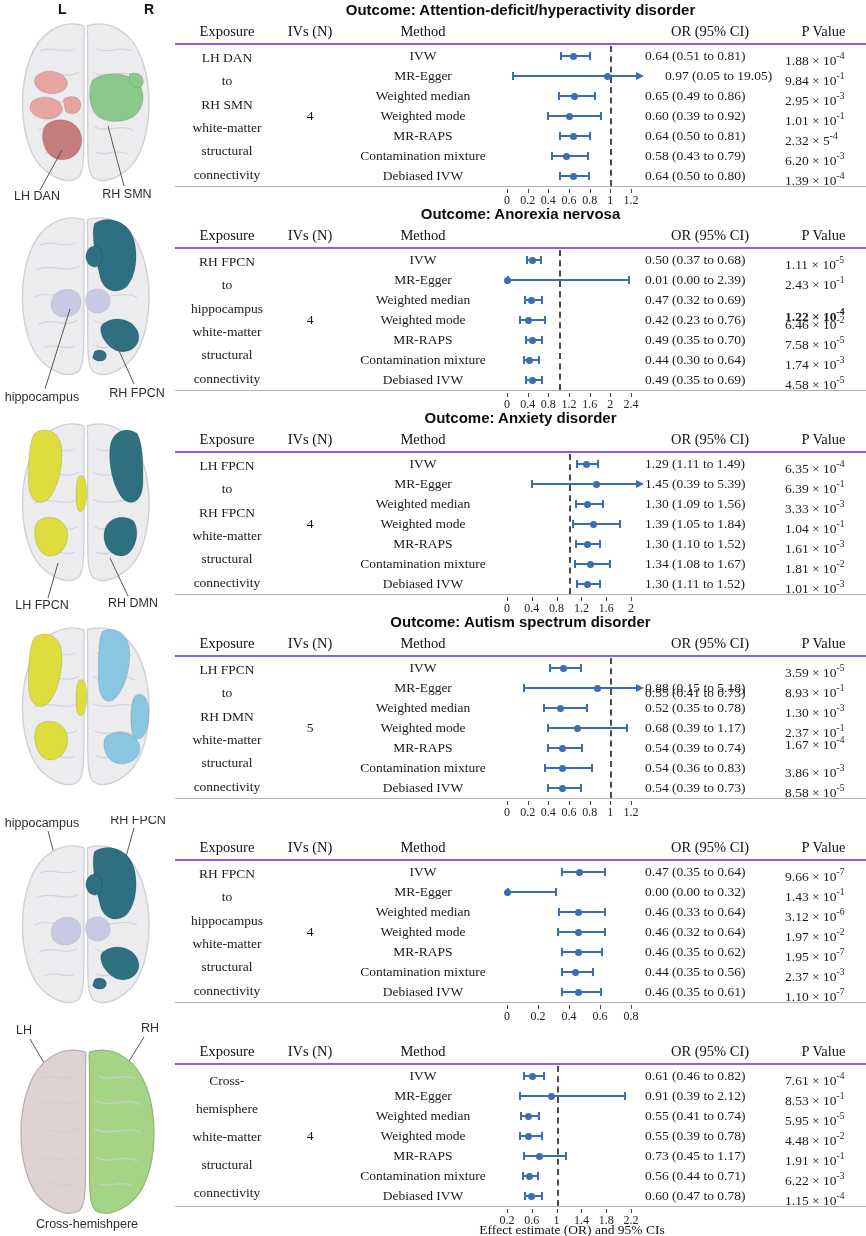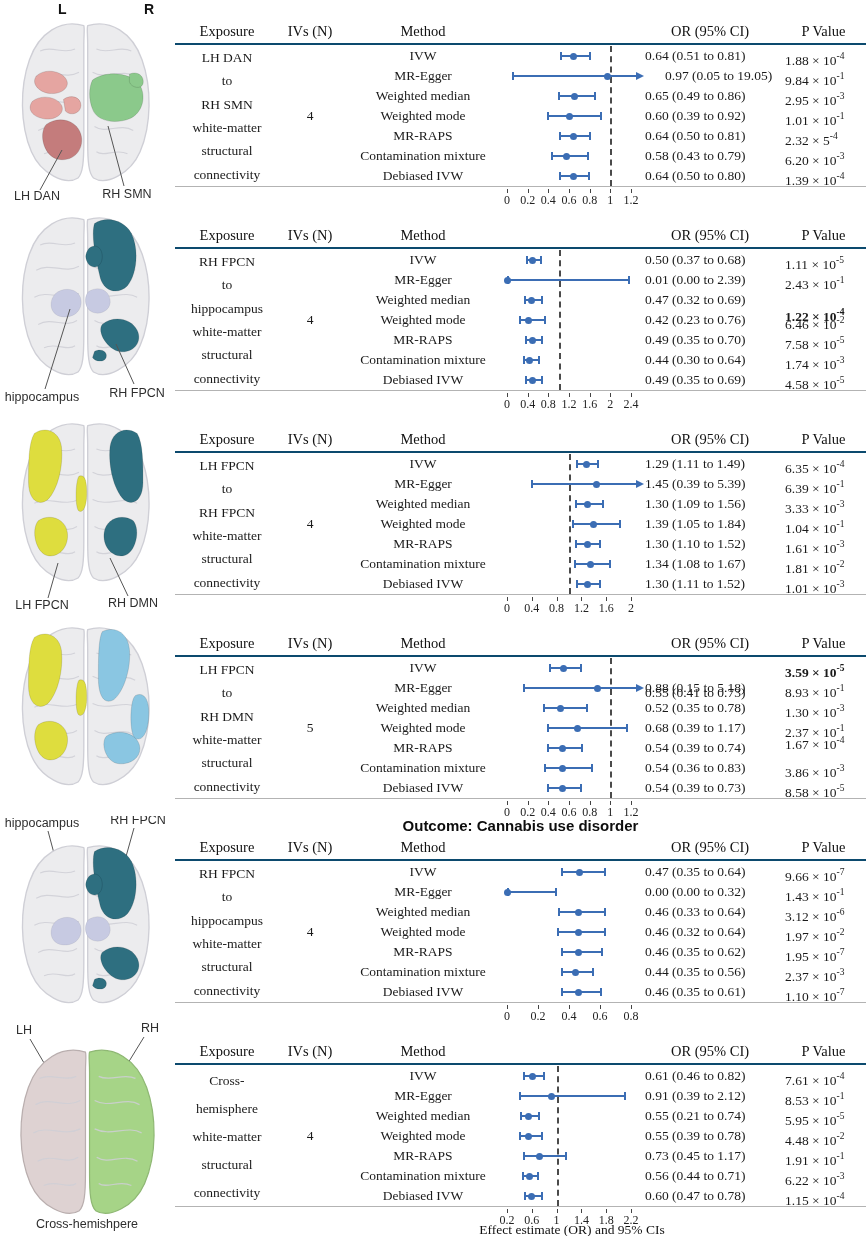--- a/index.html
+++ b/index.html
@@ -20,21 +20,21 @@
   .h-rh{fill:var(--c-rh-hemisphere);stroke:#8fb874;stroke-width:1.2;}
   .bl-corner{font-family:"Liberation Sans","DejaVu Sans",sans-serif;font-size:14px;font-weight:bold;fill:#111;}
   .b-label{font-family:"Liberation Sans","DejaVu Sans",sans-serif;font-size:12.5px;fill:#2e2e2e;text-anchor:middle;}
   .ptr{stroke:#555;stroke-width:1;}
 
   
   .panels{position:absolute;left:175px;top:0;width:691px;height:1236px;}
   .panel{position:absolute;left:0;width:691px;}
   .p-title{position:absolute;top:0;left:0;right:0;height:20px;line-height:20px;text-align:center;
     font-family:"Liberation Sans","DejaVu Sans",sans-serif;font-weight:bold;font-size:15px;color:#0d0d0d;}
-  .p-header{position:absolute;top:20px;left:0;right:0;height:23px;border-bottom:2px solid #0c4a6e;}
+  .p-header{position:absolute;top:20px;left:0;right:0;height:23px;border-bottom:2px solid #8b5cf6;}
   .p-hcell{position:absolute;top:0;height:22px;line-height:22px;text-align:center;font-size:14.5px;color:#111;}
   .p-body{position:absolute;top:46px;left:0;right:0;height:140px;}
   .exposure{position:absolute;left:0;top:0;width:104px;height:140px;display:flex;flex-direction:column;
     justify-content:space-around;align-items:center;}
   .exp-line{font-size:13.5px;line-height:15px;text-align:center;}
   .ivs{position:absolute;left:104px;top:0;width:62px;height:140px;display:flex;align-items:center;
     justify-content:center;font-size:13.5px;}
   .f-method{position:absolute;left:166px;width:164px;height:20px;line-height:20px;text-align:center;font-size:13.5px;}
   .f-or{position:absolute;left:470px;width:150px;height:20px;line-height:20px;font-size:13.5px;white-space:nowrap;}
   .f-p{position:absolute;left:610px;width:80px;height:20px;line-height:20px;font-size:13.5px;white-space:nowrap;}
@@ -173,20 +173,21 @@
         <use href="#hemiL" class="h-lh"></use>
         <use href="#hemiR" class="h-rh"></use>
         <use href="#sulci" class="c-sulci"></use>
       </g>
       <text class="b-label" x="87" y="208">Cross-hemishpere</text>
     </svg>
   </div>
 
   <div class="panels" id="panels">
       <div class="panel" style="top: 0px; height: 204px;">
+        <div class="p-title">Outcome: Attention-deficit/hyperactivity disorder</div>
         <div class="p-header">
           <div class="p-hcell" style="left: 0px; width: 104px;">Exposure</div>
           <div class="p-hcell" style="left: 104px; width: 62px;">IVs (N)</div>
           <div class="p-hcell" style="left: 166px; width: 164px;">Method</div>
           <div class="p-hcell" style="left: 464px; width: 142px;">OR (95% CI)</div>
           <div class="p-hcell" style="left: 606px; width: 85px;">P Value</div>
         </div>
         <div class="p-body">
           <div class="exposure">
             <div class="exp-line">LH DAN</div>
@@ -261,20 +262,21 @@
           <div class="tick-label" style="left: 394px;">0.6</div>
           <div class="tick" style="left: 414.667px;"></div>
           <div class="tick-label" style="left: 414.667px;">0.8</div>
           <div class="tick" style="left: 435.333px;"></div>
           <div class="tick-label" style="left: 435.333px;">1</div>
           <div class="tick" style="left: 456px;"></div>
           <div class="tick-label" style="left: 456px;">1.2</div>
         </div>
       </div>
       <div class="panel" style="top: 204px; height: 204px;">
+        <div class="p-title">Outcome: Anorexia nervosa</div>
         <div class="p-header">
           <div class="p-hcell" style="left: 0px; width: 104px;">Exposure</div>
           <div class="p-hcell" style="left: 104px; width: 62px;">IVs (N)</div>
           <div class="p-hcell" style="left: 166px; width: 164px;">Method</div>
           <div class="p-hcell" style="left: 464px; width: 142px;">OR (95% CI)</div>
           <div class="p-hcell" style="left: 606px; width: 85px;">P Value</div>
         </div>
         <div class="p-body">
           <div class="exposure">
             <div class="exp-line">RH FPCN</div>
@@ -349,20 +351,21 @@
           <div class="tick-label" style="left: 394px;">1.2</div>
           <div class="tick" style="left: 414.667px;"></div>
           <div class="tick-label" style="left: 414.667px;">1.6</div>
           <div class="tick" style="left: 435.333px;"></div>
           <div class="tick-label" style="left: 435.333px;">2</div>
           <div class="tick" style="left: 456px;"></div>
           <div class="tick-label" style="left: 456px;">2.4</div>
         </div>
       </div>
       <div class="panel" style="top: 408px; height: 204px;">
+        <div class="p-title">Outcome: Anxiety disorder</div>
         <div class="p-header">
           <div class="p-hcell" style="left: 0px; width: 104px;">Exposure</div>
           <div class="p-hcell" style="left: 104px; width: 62px;">IVs (N)</div>
           <div class="p-hcell" style="left: 166px; width: 164px;">Method</div>
           <div class="p-hcell" style="left: 464px; width: 142px;">OR (95% CI)</div>
           <div class="p-hcell" style="left: 606px; width: 85px;">P Value</div>
         </div>
         <div class="p-body">
           <div class="exposure">
             <div class="exp-line">LH FPCN</div>
@@ -435,20 +438,21 @@
           <div class="tick-label" style="left: 381.6px;">0.8</div>
           <div class="tick" style="left: 406.4px;"></div>
           <div class="tick-label" style="left: 406.4px;">1.2</div>
           <div class="tick" style="left: 431.2px;"></div>
           <div class="tick-label" style="left: 431.2px;">1.6</div>
           <div class="tick" style="left: 456px;"></div>
           <div class="tick-label" style="left: 456px;">2</div>
         </div>
       </div>
       <div class="panel" style="top: 612px; height: 204px;">
+        <div class="p-title">Outcome: Autism spectrum disorder</div>
         <div class="p-header">
           <div class="p-hcell" style="left: 0px; width: 104px;">Exposure</div>
           <div class="p-hcell" style="left: 104px; width: 62px;">IVs (N)</div>
           <div class="p-hcell" style="left: 166px; width: 164px;">Method</div>
           <div class="p-hcell" style="left: 464px; width: 142px;">OR (95% CI)</div>
           <div class="p-hcell" style="left: 606px; width: 85px;">P Value</div>
         </div>
         <div class="p-body">
           <div class="exposure">
             <div class="exp-line">LH FPCN</div>
@@ -485,21 +489,21 @@
             <div class="cap" style="left: 39.2px; top: 106px;"></div>
             <div class="cap" style="left: 85.7667px; top: 106px;"></div>
             <div class="dot" style="left: 54.3px; top: 106.5px;"></div>
             <div class="ci" style="top: 129px; left: 42.3px; width: 35.1333px;"></div>
             <div class="cap" style="left: 42.3px; top: 126px;"></div>
             <div class="cap" style="left: 75.4333px; top: 126px;"></div>
             <div class="dot" style="left: 54.3px; top: 126.5px;"></div>
           </div>
           <div class="f-method" style="top: 0px;">IVW</div>
           <div class="f-or" style="top: 0px; margin-top: 25px;">0.55 (0.41 to 0.73)</div>
-          <div class="f-p" style="top: 0px; font-weight: bold;"><span class="pv-base">3.59 × 10</span><sup class="pv-exp">-5</sup></div>
+          <div class="f-p" style="top: 0px;"><span class="pv-base">3.59 × 10</span><sup class="pv-exp">-5</sup></div>
           <div class="f-method" style="top: 20px;">MR-Egger</div>
           <div class="f-or" style="top: 20px;">0.88 (0.15 to 5.18)</div>
           <div class="f-p" style="top: 20px;"><span class="pv-base">8.93 × 10</span><sup class="pv-exp">-1</sup></div>
           <div class="f-method" style="top: 40px;">Weighted median</div>
           <div class="f-or" style="top: 40px;">0.52 (0.35 to 0.78)</div>
           <div class="f-p" style="top: 40px;"><span class="pv-base">1.30 × 10</span><sup class="pv-exp">-3</sup></div>
           <div class="f-method" style="top: 60px;">Weighted mode</div>
           <div class="f-or" style="top: 60px;">0.68 (0.39 to 1.17)</div>
           <div class="f-p" style="top: 60px;"><span class="pv-base">2.37 × 10</span><sup class="pv-exp">-1</sup></div>
           <div class="f-method" style="top: 80px;">MR-RAPS</div>
@@ -523,21 +527,20 @@
           <div class="tick-label" style="left: 394px;">0.6</div>
           <div class="tick" style="left: 414.667px;"></div>
           <div class="tick-label" style="left: 414.667px;">0.8</div>
           <div class="tick" style="left: 435.333px;"></div>
           <div class="tick-label" style="left: 435.333px;">1</div>
           <div class="tick" style="left: 456px;"></div>
           <div class="tick-label" style="left: 456px;">1.2</div>
         </div>
       </div>
       <div class="panel" style="top: 816px; height: 204px;">
-        <div class="p-title">Outcome: Cannabis use disorder</div>
         <div class="p-header">
           <div class="p-hcell" style="left: 0px; width: 104px;">Exposure</div>
           <div class="p-hcell" style="left: 104px; width: 62px;">IVs (N)</div>
           <div class="p-hcell" style="left: 166px; width: 164px;">Method</div>
           <div class="p-hcell" style="left: 464px; width: 142px;">OR (95% CI)</div>
           <div class="p-hcell" style="left: 606px; width: 85px;">P Value</div>
         </div>
         <div class="p-body">
           <div class="exposure">
             <div class="exp-line">RH FPCN</div>
@@ -661,21 +664,21 @@
             <div class="cap" style="left: 35.96px; top: 126px;"></div>
             <div class="dot" style="left: 23.3px; top: 126.5px;"></div>
           </div>
           <div class="f-method" style="top: 0px;">IVW</div>
           <div class="f-or" style="top: 0px;">0.61 (0.46 to 0.82)</div>
           <div class="f-p" style="top: 0px;"><span class="pv-base">7.61 × 10</span><sup class="pv-exp">-4</sup></div>
           <div class="f-method" style="top: 20px;">MR-Egger</div>
           <div class="f-or" style="top: 20px;">0.91 (0.39 to 2.12)</div>
           <div class="f-p" style="top: 20px;"><span class="pv-base">8.53 × 10</span><sup class="pv-exp">-1</sup></div>
           <div class="f-method" style="top: 40px;">Weighted median</div>
-          <div class="f-or" style="top: 40px;">0.55 (0.21 to 0.74)</div>
+          <div class="f-or" style="top: 40px;">0.55 (0.41 to 0.74)</div>
           <div class="f-p" style="top: 40px;"><span class="pv-base">5.95 × 10</span><sup class="pv-exp">-5</sup></div>
           <div class="f-method" style="top: 60px;">Weighted mode</div>
           <div class="f-or" style="top: 60px;">0.55 (0.39 to 0.78)</div>
           <div class="f-p" style="top: 60px;"><span class="pv-base">4.48 × 10</span><sup class="pv-exp">-2</sup></div>
           <div class="f-method" style="top: 80px;">MR-RAPS</div>
           <div class="f-or" style="top: 80px;">0.73 (0.45 to 1.17)</div>
           <div class="f-p" style="top: 80px;"><span class="pv-base">1.91 × 10</span><sup class="pv-exp">-1</sup></div>
           <div class="f-method" style="top: 100px;">Contamination mixture</div>
           <div class="f-or" style="top: 100px;">0.56 (0.44 to 0.71)</div>
           <div class="f-p" style="top: 100px;"><span class="pv-base">6.22 × 10</span><sup class="pv-exp">-3</sup></div>

